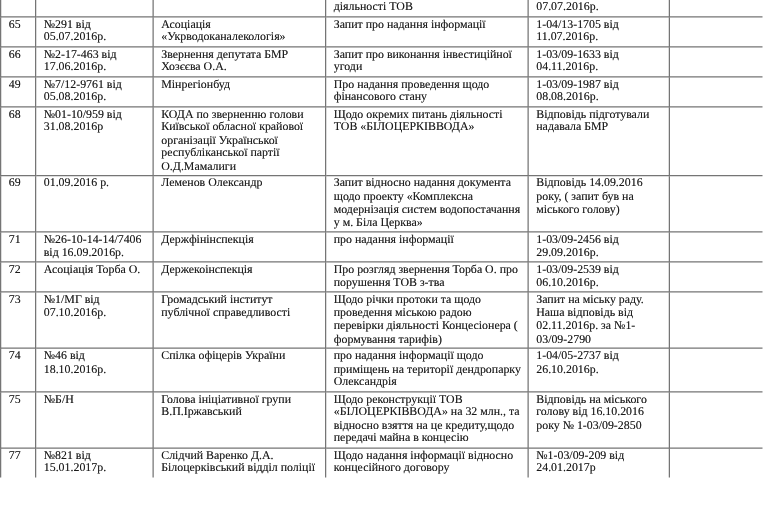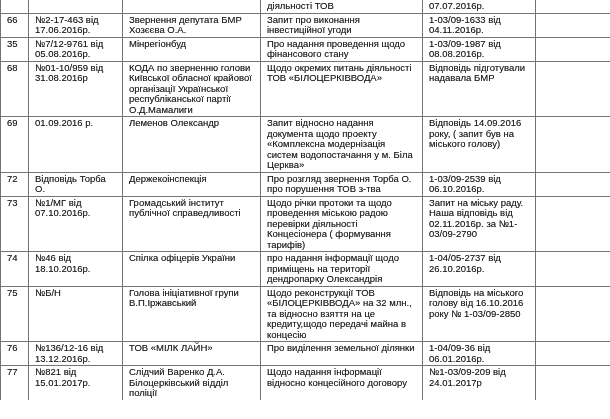--- a/index.html
+++ b/index.html
@@ -6,21 +6,21 @@
     margin: 0;
     padding: 0;
     width: 610px;
     height: 419px;
     overflow: hidden;
     background: #ffffff;
   }
   .page {
     width: 610px;
     height: 419px;
-    font-family: Liberation Sans, sans-serif;
+    font-family: Liberation Serif, serif;
   }
   table.register {
     border-collapse: collapse;
     table-layout: fixed;
     width: 610px;
   }
   table.register td {
     border: 1px solid #757575;
     vertical-align: top;
     padding: 1px 4px 1px 6px;
@@ -59,29 +59,37 @@
     <tbody>
       <tr style="height:11px">
         <td class="c-num"></td>
         <td></td>
         <td></td>
         <td>діяльності ТОВ</td>
         <td>07.07.2016р.</td>
         <td></td>
       </tr>
       <tr style="height:22px">
+        <td class="c-num">65</td>
+        <td>№291 від 05.07.2016р.</td>
+        <td>Асоціація «Укрводоканалекологія»</td>
+        <td>Запит про надання інформації</td>
+        <td>1-04/13-1705 від 11.07.2016р.</td>
+        <td></td>
+      </tr>
+      <tr style="height:22px">
         <td class="c-num">66</td>
         <td>№2-17-463 від 17.06.2016р.</td>
         <td>Звернення депутата БМР Хозєєва О.А.</td>
         <td>Запит про виконання інвестиційної угоди</td>
         <td>1-03/09-1633 від 04.11.2016р.</td>
         <td></td>
       </tr>
       <tr style="height:21px">
-        <td class="c-num">35</td>
+        <td class="c-num">49</td>
         <td>№7/12-9761 від 05.08.2016р.</td>
         <td>Мінрегіонбуд</td>
         <td>Про надання проведення щодо фінансового стану</td>
         <td>1-03/09-1987 від 08.08.2016р.</td>
         <td></td>
       </tr>
       <tr style="height:53px">
         <td class="c-num">68</td>
         <td>№01-10/959 від 31.08.2016р</td>
         <td>КОДА по зверненню голови Київської обласної крайової організації Української республіканської партії О.Д.Мамалиги</td>
@@ -90,23 +98,31 @@
         <td></td>
       </tr>
       <tr style="height:43px">
         <td class="c-num">69</td>
         <td>01.09.2016 р.</td>
         <td>Леменов Олександр</td>
         <td>Запит відносно надання документа щодо проекту «Комплексна модернізація систем водопостачання у м. Біла Церква»</td>
         <td>Відповідь 14.09.2016 року, ( запит був на міського голову)</td>
         <td></td>
       </tr>
+      <tr style="height:21px">
+        <td class="c-num">71</td>
+        <td>№26-10-14-14/7406 від 16.09.2016р.</td>
+        <td>Держфінінспекція</td>
+        <td>про надання інформації</td>
+        <td>1-03/09-2456 від 29.09.2016р.</td>
+        <td></td>
+      </tr>
       <tr style="height:22px">
         <td class="c-num">72</td>
-        <td>Відповідь Торба О.</td>
+        <td>Асоціація Торба О.</td>
         <td>Держекоінспекція</td>
         <td>Про розгляд звернення Торба О. про порушення ТОВ з-тва</td>
         <td>1-03/09-2539 від 06.10.2016р.</td>
         <td></td>
       </tr>
       <tr style="height:40px">
         <td class="c-num">73</td>
         <td>№1/МГ від 07.10.2016р.</td>
         <td>Громадський інститут публічної справедливості</td>
         <td>Щодо річки протоки та щодо проведення міською радою перевірки діяльності Концесіонера ( формування тарифів)</td>
@@ -123,28 +139,20 @@
       </tr>
       <tr style="height:42px">
         <td class="c-num">75</td>
         <td>№Б/Н</td>
         <td>Голова ініціативної групи В.П.Іржавський</td>
         <td>Щодо реконструкції ТОВ «БІЛОЦЕРКІВВОДА» на 32 млн., та відносно взяття на це кредиту,щодо передачі майна в концесію</td>
         <td>Відповідь на міського голову від 16.10.2016 року № 1-03/09-2850</td>
         <td></td>
       </tr>
       <tr style="height:22px">
-        <td class="c-num">76</td>
-        <td>№136/12-16 від 13.12.2016р.</td>
-        <td>ТОВ «МІЛК ЛАЙН»</td>
-        <td>Про виділення земельної ділянки</td>
-        <td>1-04/09-36 від 06.01.2016р.</td>
-        <td></td>
-      </tr>
-      <tr style="height:22px">
         <td class="c-num">77</td>
         <td>№821 від 15.01.2017р.</td>
         <td>Слідчий Варенко Д.А. Білоцерківський відділ поліції</td>
         <td>Щодо надання інформації відносно концесійного договору</td>
         <td>№1-03/09-209 від 24.01.2017р</td>
         <td></td>
       </tr>
 
     </tbody>
   </table>

